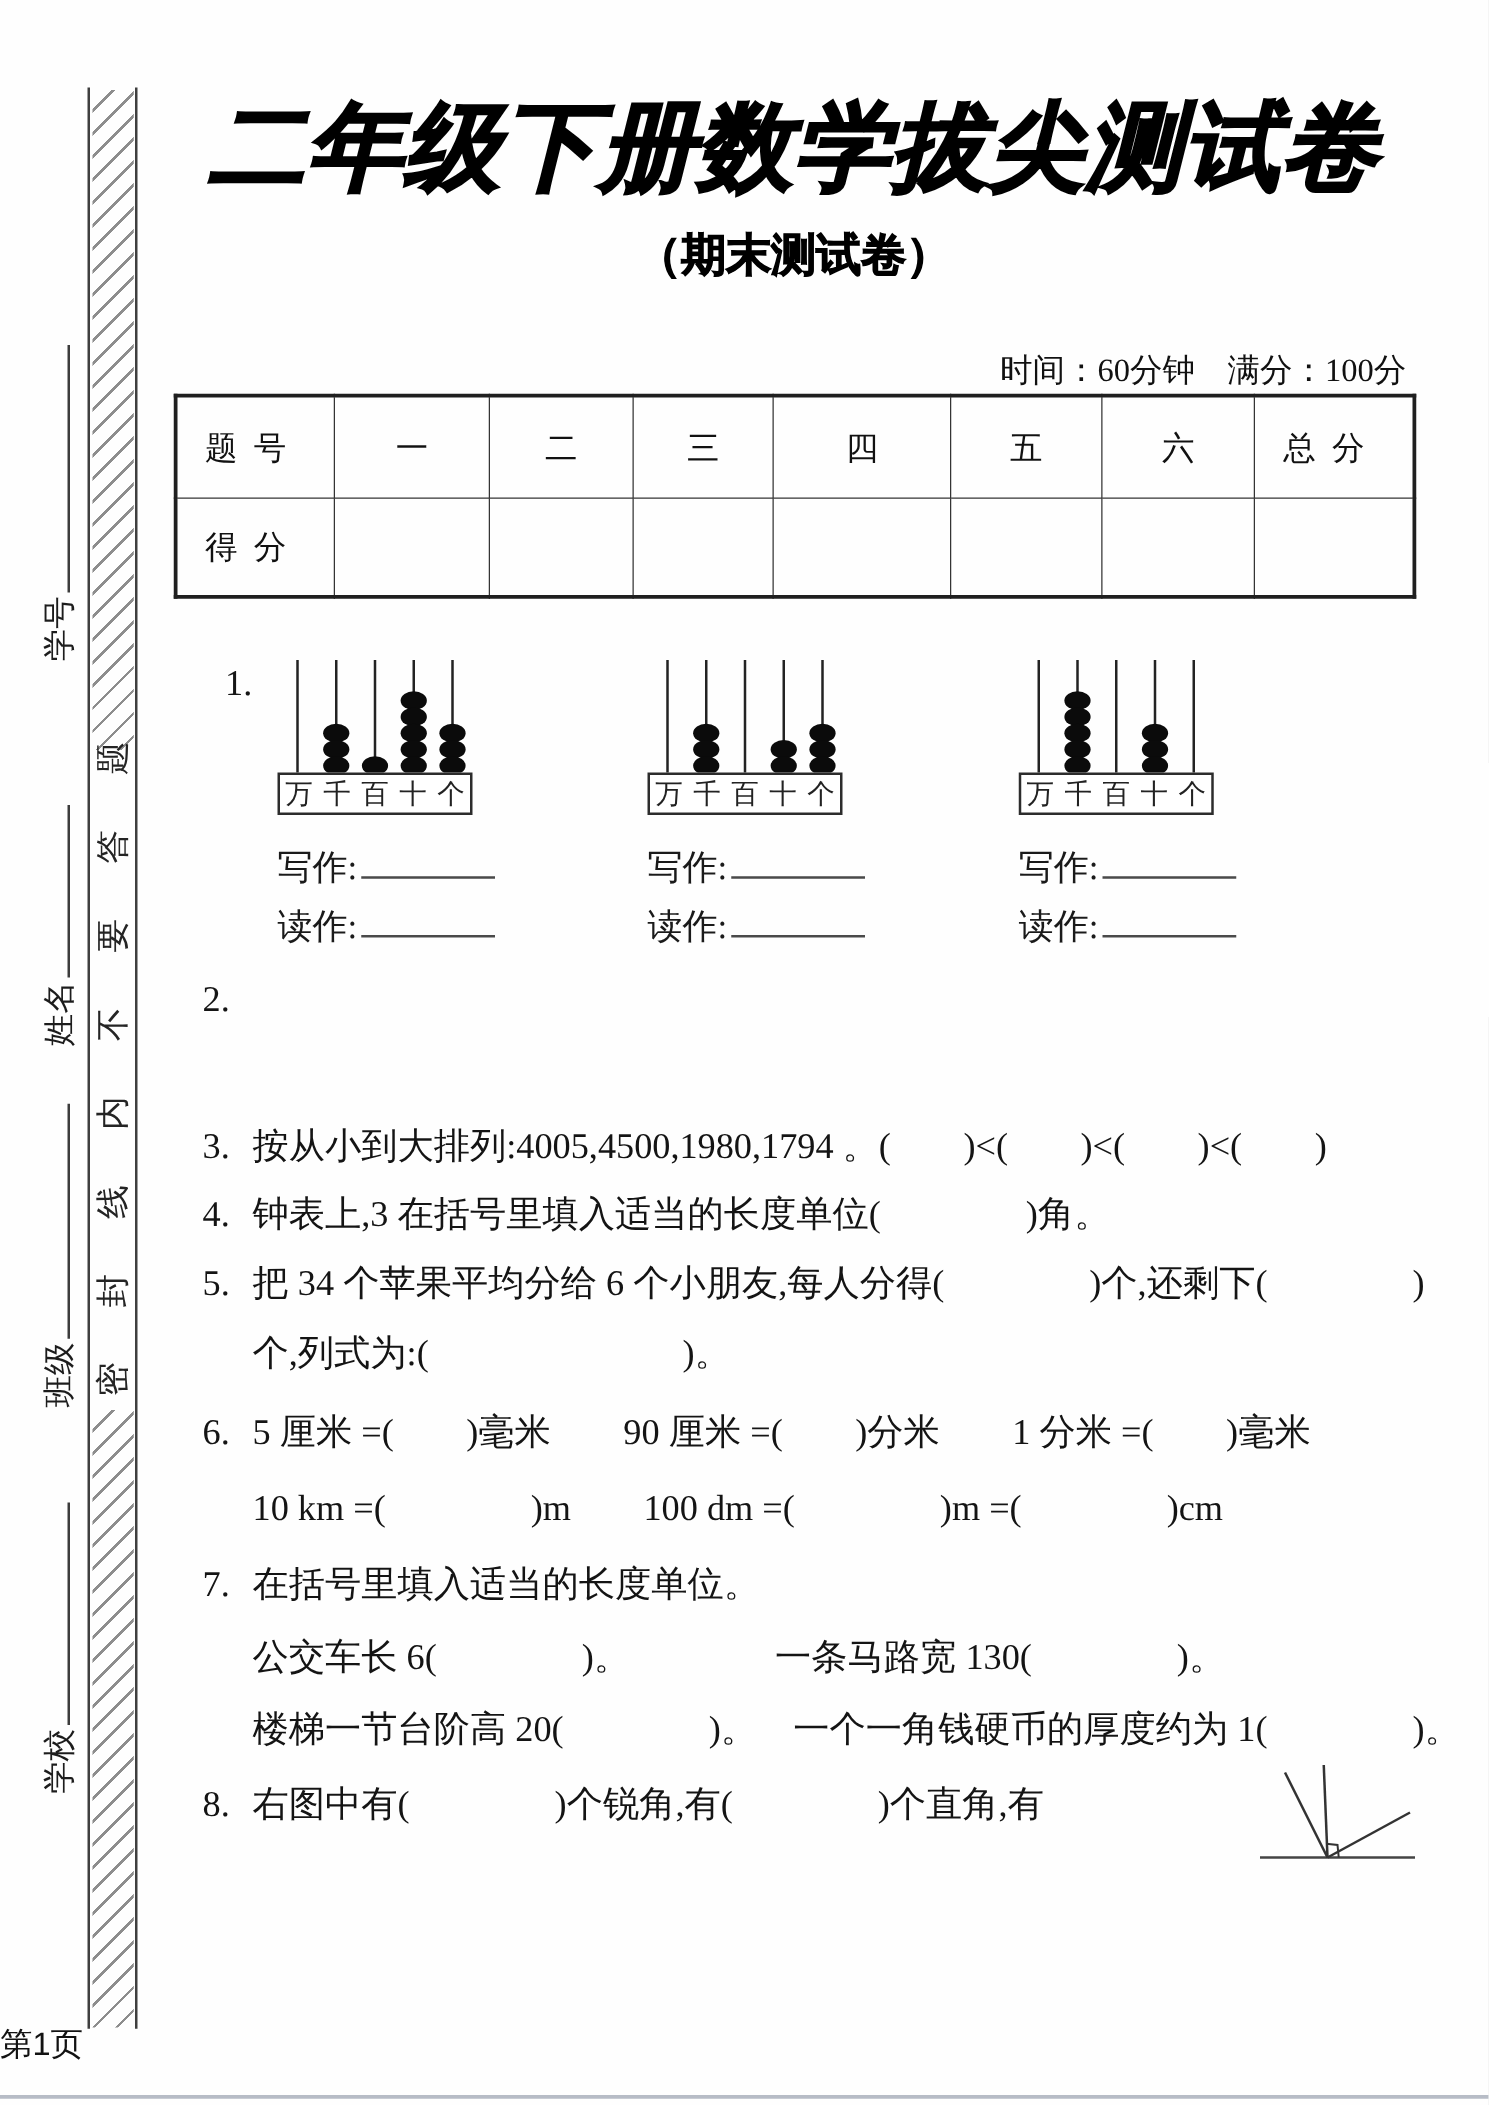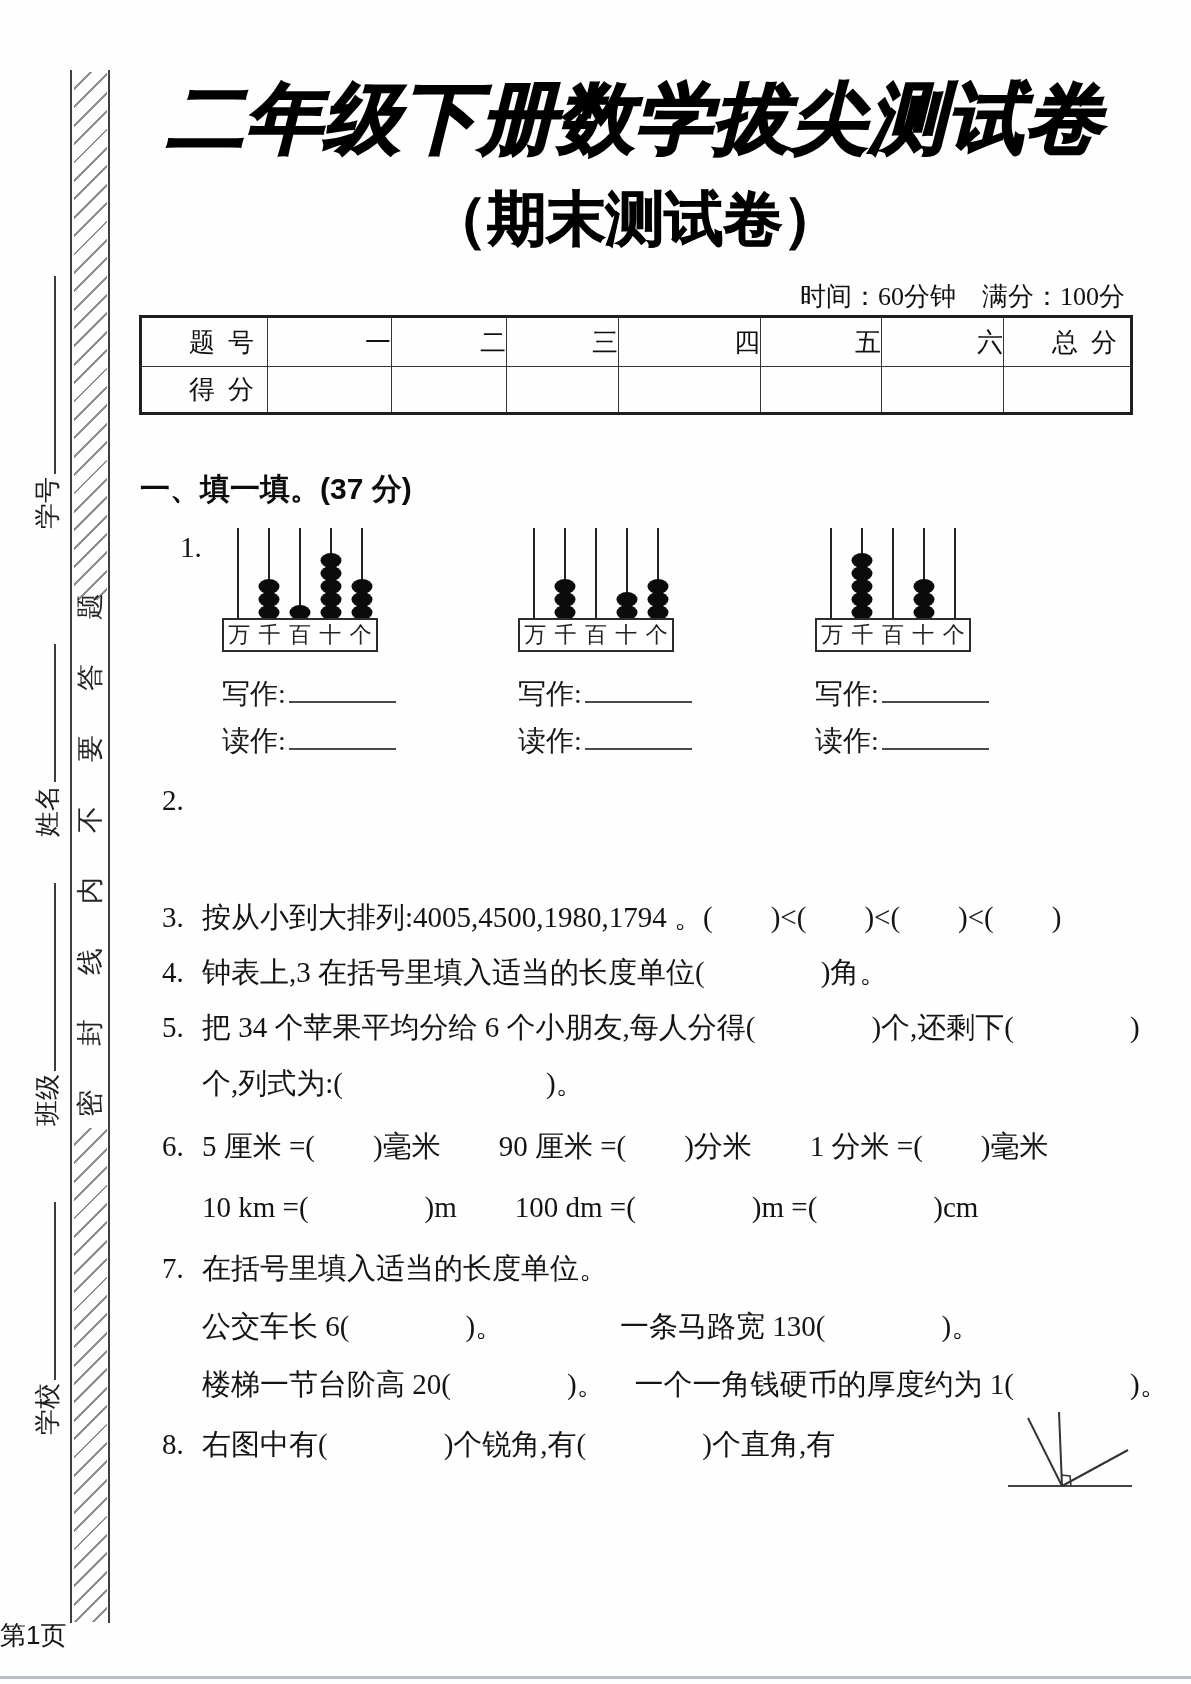--- a/index.html
+++ b/index.html
@@ -13,29 +13,29 @@
         transform:rotate(-90deg);white-space:nowrap;text-align:center;
         font-size:27px;letter-spacing:44px;color:#242424;}
   .stu{position:absolute;height:32px;transform:rotate(-90deg);white-space:nowrap;
        font-size:26px;color:#1c1c1c;}
   .uline{display:inline-block;height:20px;border-bottom:2px solid #3c3c3c;margin-left:3px;}
   
   .title{position:absolute;left:130px;top:76px;width:1010px;text-align:center;
          font-family:"Liberation Sans",sans-serif;font-weight:900;font-size:77px;
          letter-spacing:1px;color:#000;-webkit-text-stroke:2px #000;line-height:1.1;font-style:italic;}
   .subtitle{position:absolute;left:130px;top:180px;width:1010px;text-align:center;
-            font-family:Liberation Sans, sans-serif;font-weight:900;font-size:59px;
+            font-family:Liberation Sans, sans-serif;font-weight:900;font-size:36px;
             -webkit-text-stroke:1px #000;color:#000;}
   .meta{position:absolute;top:279px;right:66px;font-family:Liberation Serif, serif;
         font-size:26px;color:#111;}
   
   table.score{position:absolute;left:139px;top:315px;width:991px;border-collapse:collapse;
               table-layout:fixed;font-family:"Liberation Sans",sans-serif;font-size:26px;color:#111;}
   table.score{border:3px solid #1f1f1f;}
-  table.score td{border:1.6px solid #343434;text-align:right;padding:0;}
+  table.score td{border:1.6px solid #343434;text-align:center;padding:16px;}
   tr.r1 td{height:48px;} tr.r2 td{height:45px;}
   .sp{letter-spacing:13px;padding-left:13px !important;}
   
   .heading{position:absolute;left:140px;top:469px;font-family:"Liberation Sans",sans-serif;
            font-weight:800;font-size:30px;color:#0c0c0c;}
   .qnum1{position:absolute;left:180px;top:531px;font-size:29px;}
   .qline{position:absolute;left:202px;font-size:29px;white-space:nowrap;line-height:36px;color:#141414;}
   .qline .num{position:absolute;left:-40px;}
   
   .q1g{position:absolute;width:180px;height:230px;}
@@ -112,21 +112,20 @@
       <td></td>
       <td></td>
       <td></td>
       <td></td>
       <td></td>
       <td></td>
     </tr>
   </tbody>
     </table>
 
-  <div class="heading">一、填一填。(37 分)</div>
   <div class="qnum1">1.</div>
 
   <div class="q1g" style="left:222px;top:528px">
     <div class="abacus">
         <div class="rods">
           <div class="rod">
             <div class="stack"></div>
           </div>
           <div class="rod">
             <div class="stack">

